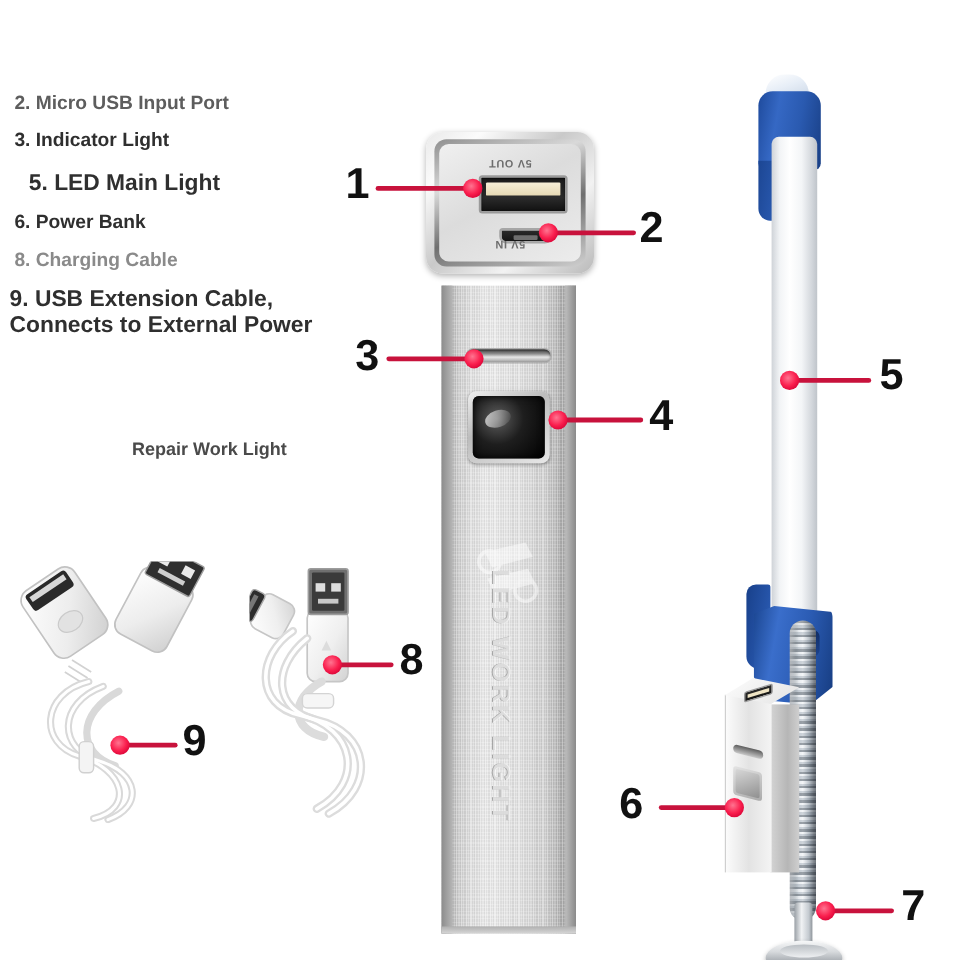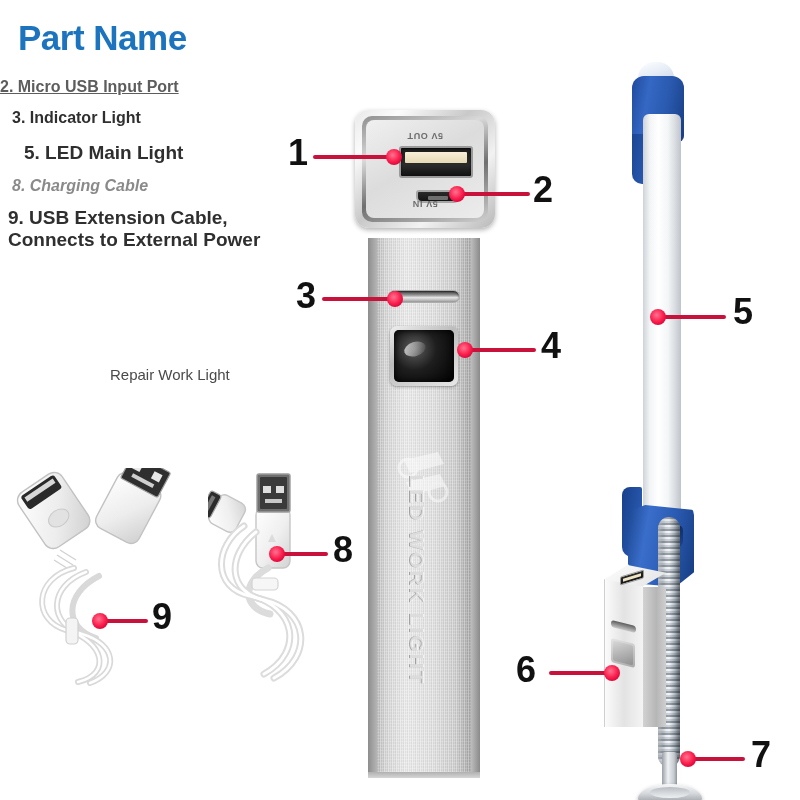--- a/index.html
+++ b/index.html
@@ -14,30 +14,30 @@
 
   
   .title{
     position:absolute;left:18px;top:18px;
     font-size:35px;font-weight:bold;color:#1b74bd;
     letter-spacing:-0.5px;
   }
   .part-list{position:absolute;left:0;top:78px;width:330px;}
   .part-item{color:#2f2f2f;font-weight:bold;line-height:1.15;margin-bottom:5px;}
   .pi-1{font-size:15px;padding-left:36px;margin-bottom:12px;}
-  .pi-2{font-size:16px;color:#5d5d5d;margin-bottom:13px;text-decoration:underline;}
+  .pi-2{font-size:16px;color:#5d5d5d;padding-left:12px;margin-bottom:13px;}
   .pi-3{font-size:16px;padding-left:12px;margin-bottom:14px;}
   .pi-5{font-size:19px;padding-left:24px;margin-bottom:13px;}
   .pi-6{font-size:16px;padding-left:12px;margin-bottom:14px;}
   .pi-7{font-size:19px;padding-left:12px;margin-bottom:11px;}
-  .pi-8{font-size:16px;color:#8a8a8a;padding-left:12px;margin-bottom:12px;font-style:italic;}
+  .pi-8{font-size:16px;color:#8a8a8a;padding-left:12px;margin-bottom:12px;}
   .pi-9{font-size:19px;padding-left:8px;width:300px;line-height:1.16;margin-bottom:10px;}
   .caption{
     position:absolute;left:110px;top:366px;
-    font-size:15px;font-weight:normal;color:#4a4a4a;
+    font-size:15px;font-weight:bold;color:#4a4a4a;
   }
 
   
   .callout-num{
     position:absolute;font-size:36px;font-weight:bold;color:#111;
     line-height:1;font-family:"Liberation Sans", sans-serif;
   }
   .lead{position:absolute;height:4px;background:#c8123c;border-radius:2px;}
   .dot{
     position:absolute;width:16px;height:16px;border-radius:50%;
@@ -240,26 +240,26 @@
   
   .cable{position:absolute;}
   .cab9{left:4px;top:468px;width:180px;height:218px;}
   .cab8{left:208px;top:468px;width:160px;height:222px;}
 </style>
 </head>
 <body>
 
 <div class="stage">
 
-  <div class="title">Part Name</div>
 
   <div class="part-list">
     <div class="part-item pi-2">2. Micro USB Input Port</div>
     <div class="part-item pi-3">3. Indicator Light</div>
     <div class="part-item pi-5">5. LED Main Light</div>
+    <div class="part-item pi-6">6. Power Bank</div>
     <div class="part-item pi-8">8. Charging Cable</div>
     <div class="part-item pi-9">9. USB Extension Cable, Connects to External Power</div>
   </div>
 
   <div class="caption">Repair Work Light</div>
 
   <div class="port-mod">
     <div class="pm-outer"></div>
     <div class="pm-bezel"></div>
     <div class="pm-face">

